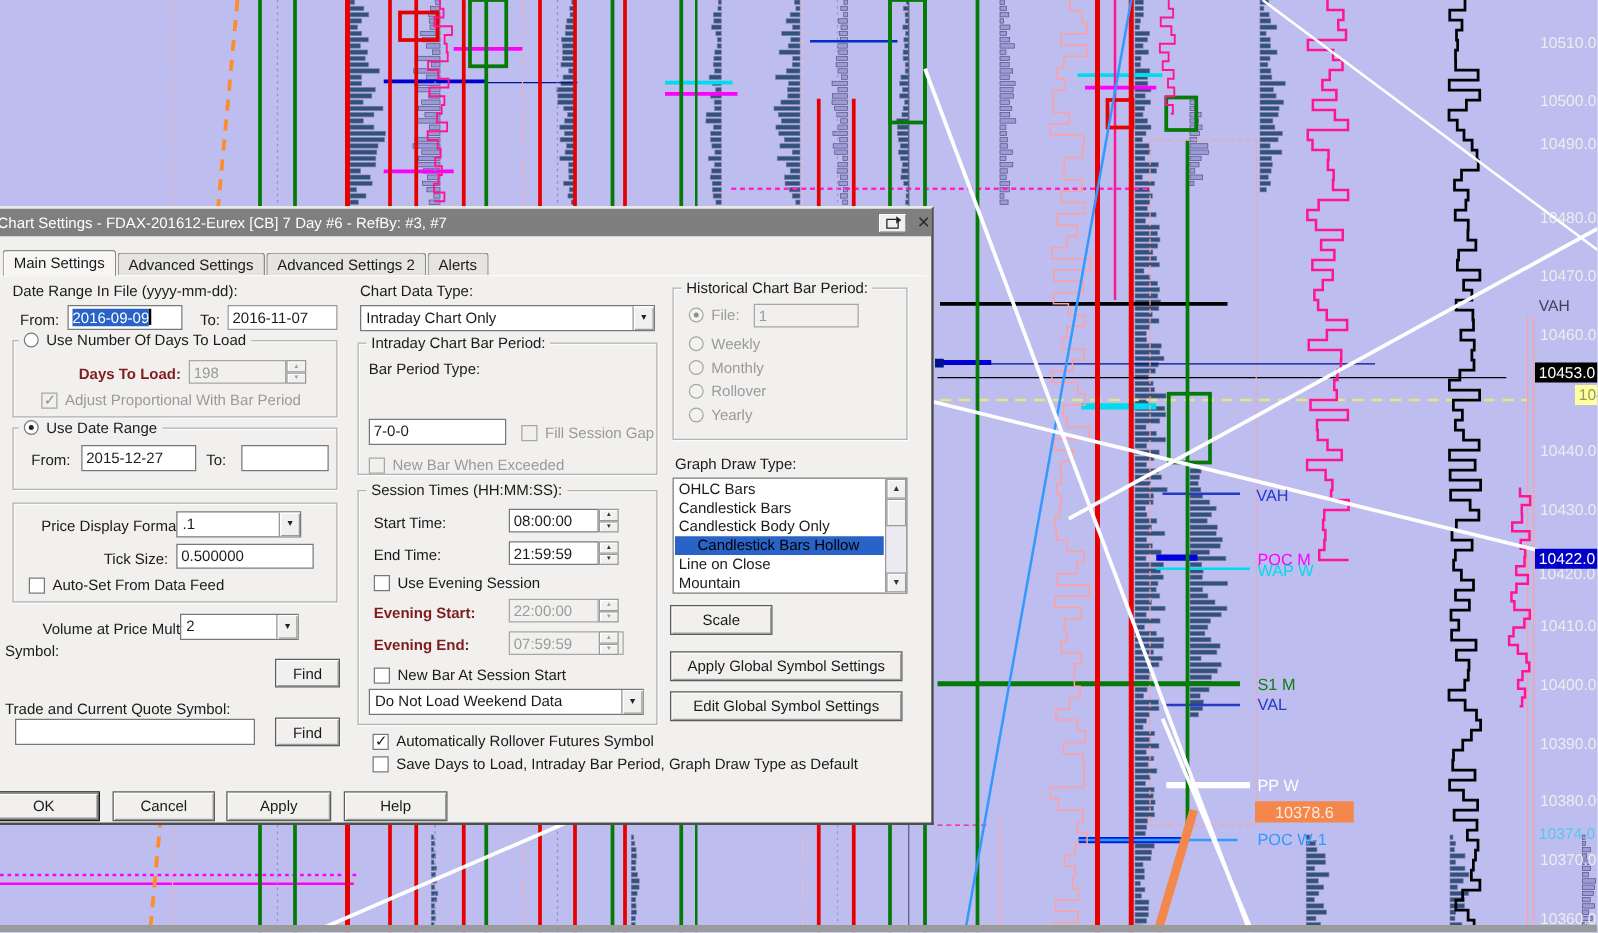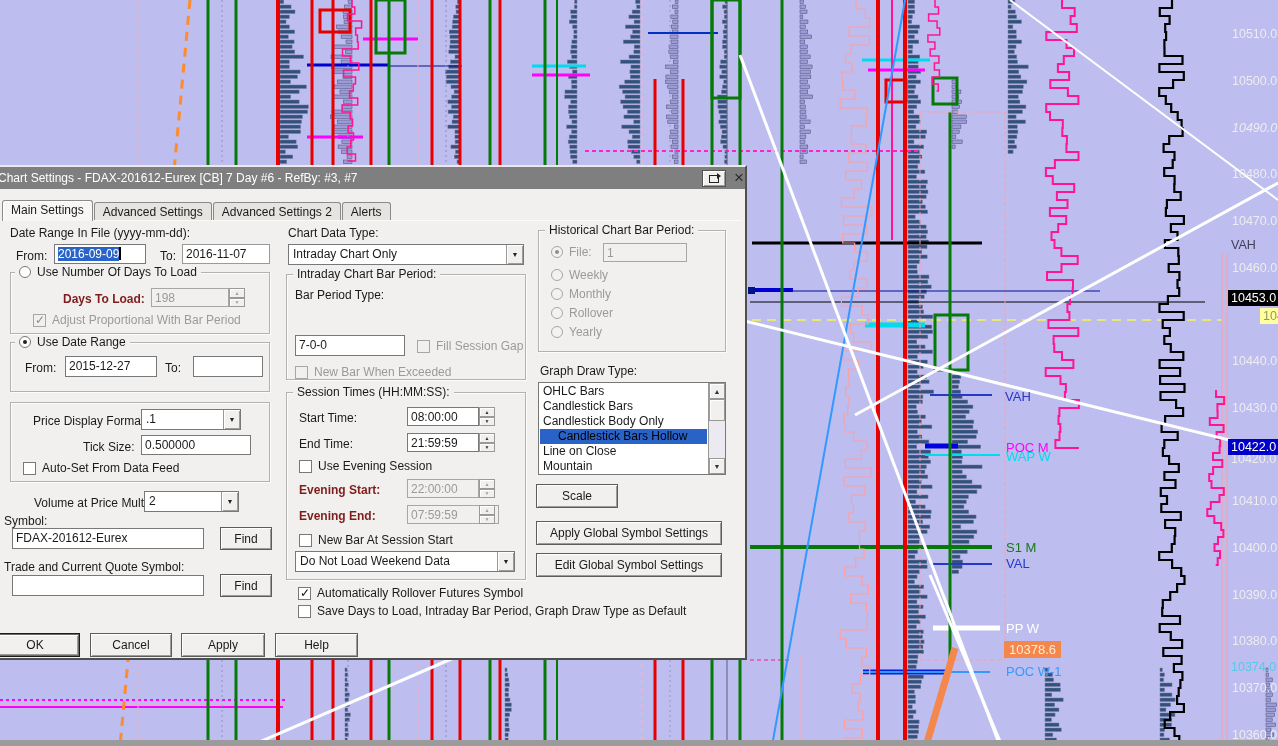--- a/index.html
+++ b/index.html
@@ -740,21 +740,21 @@
       <line x1="700" y1="310" x2="1278" y2="452" stroke="#ffffff" stroke-width="3"></line>
       <line x1="855" y1="415" x2="1278" y2="183" stroke="#ffffff" stroke-width="3"></line>
       <line x1="930" y1="575" x2="1002" y2="746" stroke="#ffffff" stroke-width="3"></line>
       <line x1="250" y1="746" x2="465" y2="653" stroke="#ffffff" stroke-width="3"></line>
       <line x1="1010" y1="0" x2="1278" y2="200" stroke="#ffffff" stroke-width="2"></line>
       <line x1="955" y1="648" x2="926" y2="746" stroke="#f4874b" stroke-width="7"></line>
     </svg>
   <div id="price-scale">
       <div class="tick" style="left:1232px;top:27px;">10510.0</div>
       <div class="tick" style="left:1232px;top:74px;">10500.0</div>
-      <div class="tick" style="left:1232px;top:121px;font-style:italic;">10490.0</div>
+      <div class="tick" style="left:1232px;top:108px;">10490.0</div>
       <div class="tick" style="left:1232px;top:167px;">10480.0</div>
       <div class="tick" style="left:1232px;top:214px;">10470.0</div>
       <div class="tick" style="left:1232px;top:261px;">10460.0</div>
       <div class="tick" style="left:1232px;top:354px;">10440.0</div>
       <div class="tick" style="left:1232px;top:401px;">10430.0</div>
       <div class="tick" style="left:1232px;top:494px;">10410.0</div>
       <div class="tick" style="left:1232px;top:541px;">10400.0</div>
       <div class="tick" style="left:1232px;top:588px;">10390.0</div>
       <div class="tick" style="left:1232px;top:634px;">10380.0</div>
       <div class="tick" style="left:1232px;top:681px;">10370.0</div>
@@ -766,21 +766,21 @@
       <div class="pspec" style="left:1228px;top:439px;color:#ffffff;background:#0000c8;">10422.0</div>
       <div class="pspec" style="left:1228px;top:659px;color:#58c8e8;">10374.0</div>
     </div>
   <div id="chart-label-layer">
       <div class="clabel" style="left:1005px;top:389px;color:#2538c8;">VAH</div>
       <div class="clabel" style="left:1006px;top:440px;color:#ff00ff;">POC M</div>
       <div class="clabel" style="left:1006px;top:449px;color:#00dcec;">WAP W</div>
       <div class="clabel" style="left:1006px;top:540px;color:#157a15;">S1 M</div>
       <div class="clabel" style="left:1006px;top:556px;color:#2538c8;">VAL</div>
       <div class="clabel" style="left:1006px;top:621px;color:#ffffff;">PP W</div>
-      <div class="clabel" style="left:1004px;top:641px;color:#ffe9d9;background:#f4874b;padding:1px 5px;">10378.6</div>
+      <div class="clabel" style="left:1004px;top:641px;color:#ffe9d9;background:#f4874b;padding:1px 16px;">10378.6</div>
       <div class="clabel" style="left:1006px;top:664px;color:#3399ff;">POC W-1</div>
     </div>
   <div id="bottom-strip"></div>
 
   <div id="dlg">
     <div id="titlebar">
       <span>Chart Settings - FDAX-201612-Eurex [CB]  7 Day   #6 - RefBy: #3, #7</span>
     </div>
     <div class="tb-btn" style="left:710px;">
         <span class="tb-glyph"></span>
@@ -843,21 +843,20 @@
         </div>
     </div>
 
     <div class="lab" style="left:42px;top:329px;">Volume at Price Mult.:</div>
     <div class="combo" style="left:152px;top:324px;width:95px;height:21px;">
         <span class="val">2</span>
         <span class="cb">▼</span>
       </div>
 
     <div class="lab" style="left:12px;top:347px;">Symbol:</div>
-    <div class="tf" style="left:20px;top:361px;width:192px;height:21px;">FDAX-201612-Eurex</div>
     <div class="btn" style="left:228px;top:360px;width:52px;height:23px;">Find</div>
 
     <div class="lab" style="left:12px;top:393px;">Trade and Current Quote Symbol:</div>
     <div class="tf" style="left:20px;top:408px;width:192px;height:21px;"></div>
     <div class="btn" style="left:228px;top:407px;width:52px;height:23px;">Find</div>
 
     <div class="lab" style="left:296px;top:59px;">Chart Data Type:</div>
     <div class="combo" style="left:296px;top:77px;width:236px;height:21px;">
         <span class="val">Intraday Chart Only</span>
         <span class="cb">▼</span>

